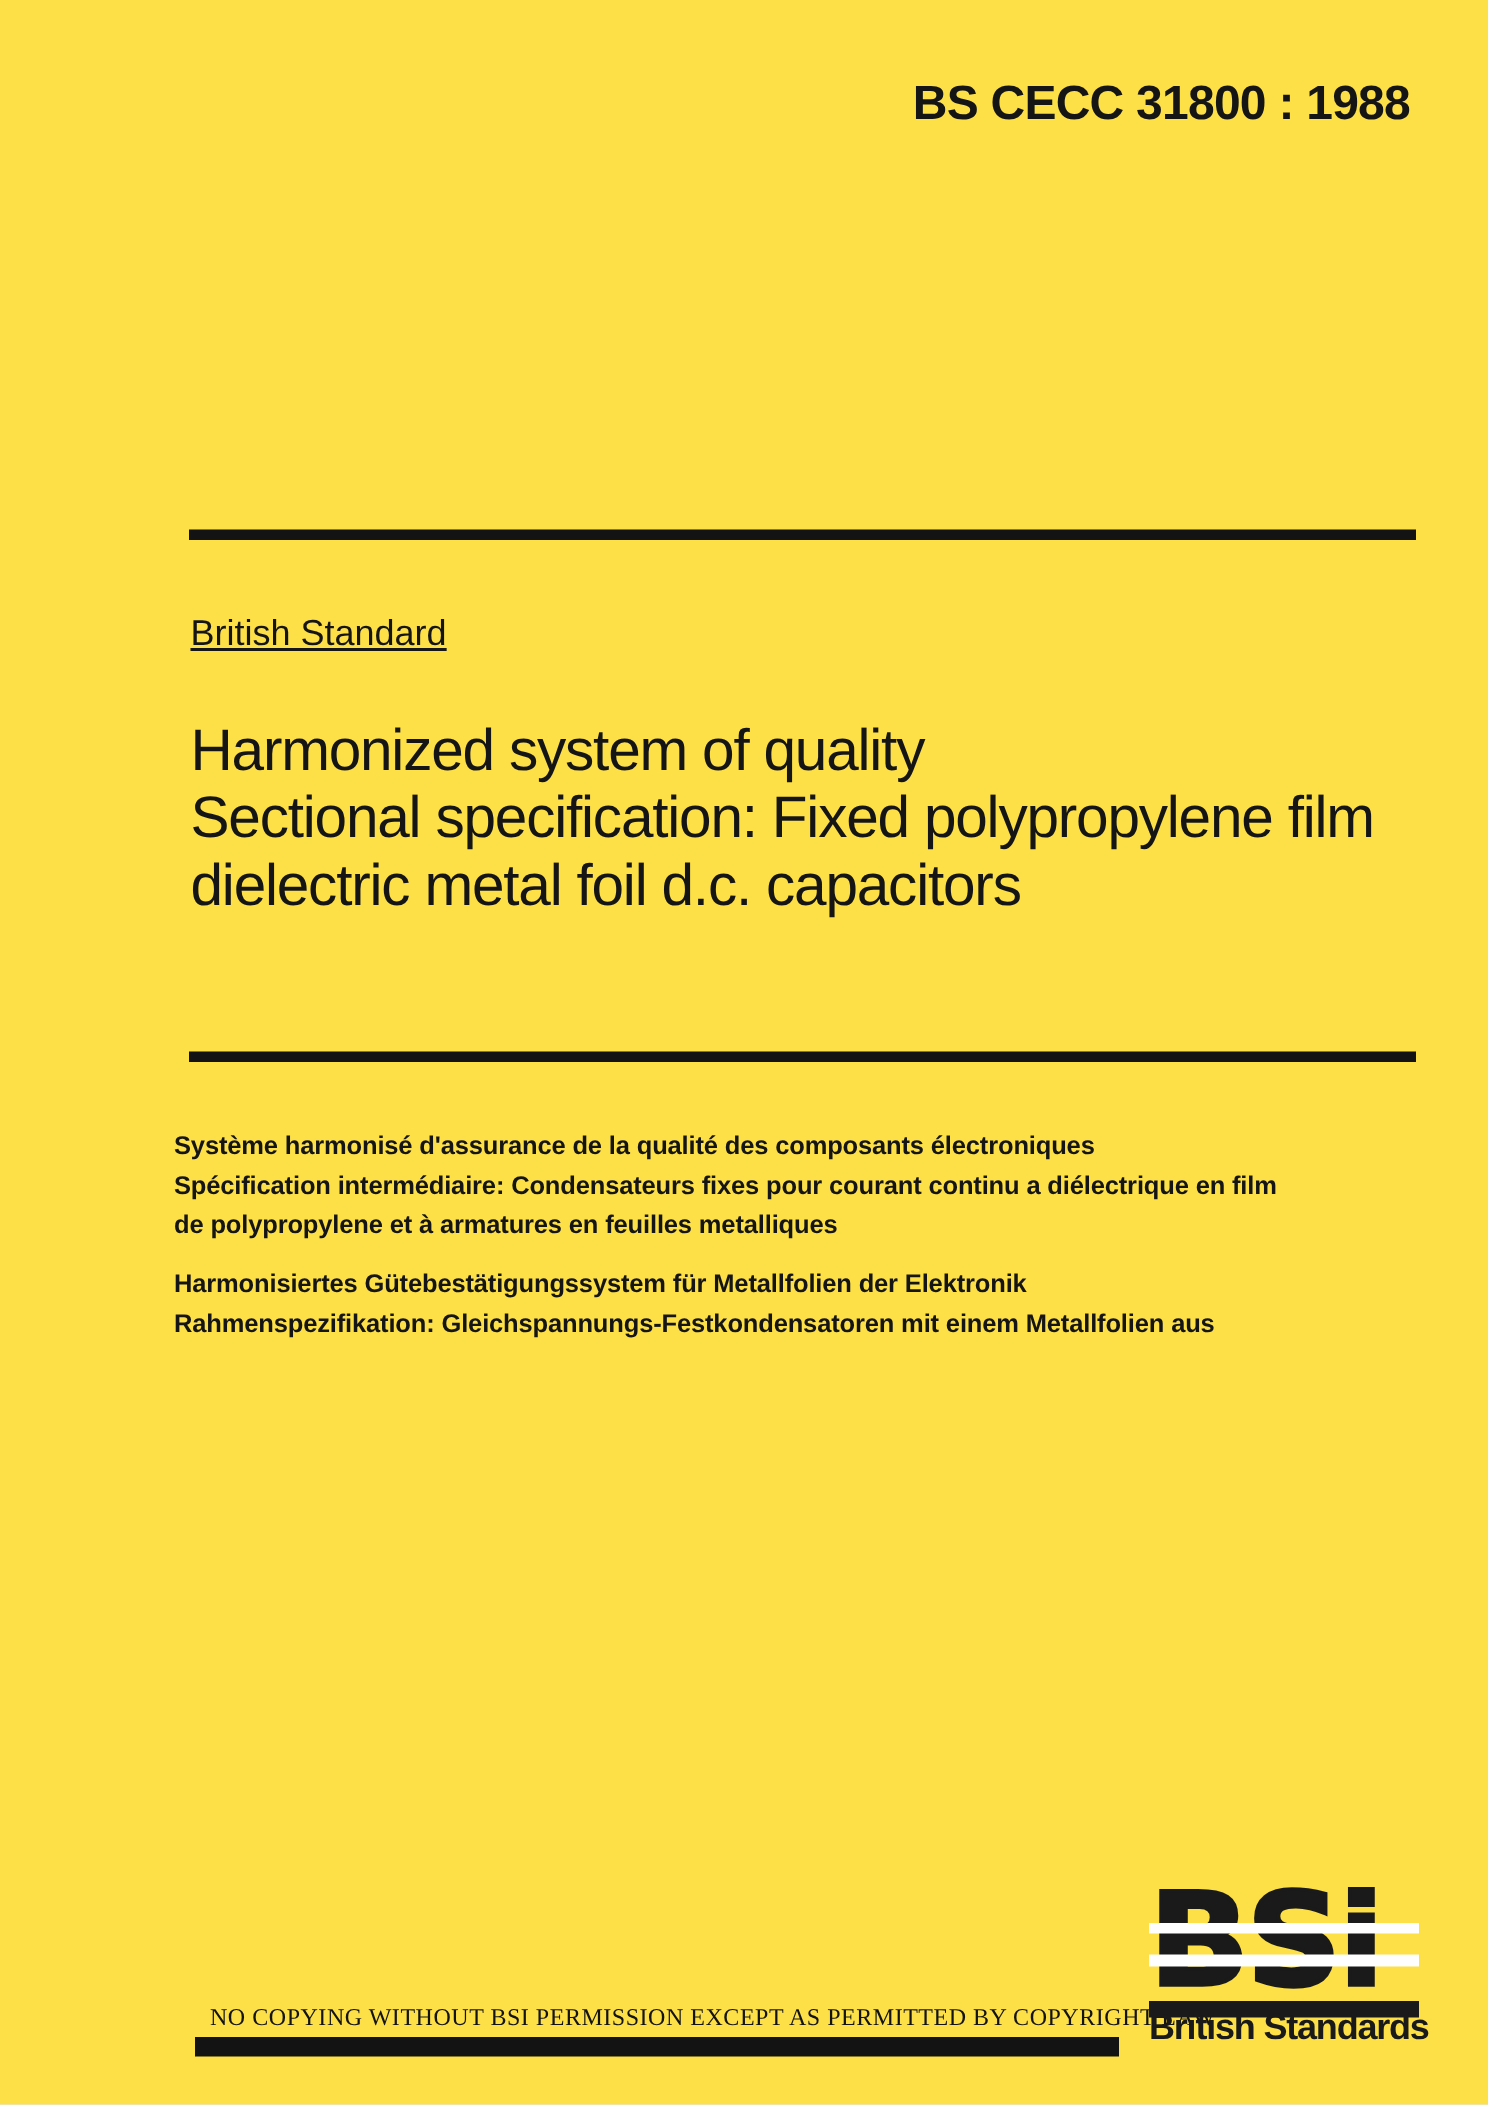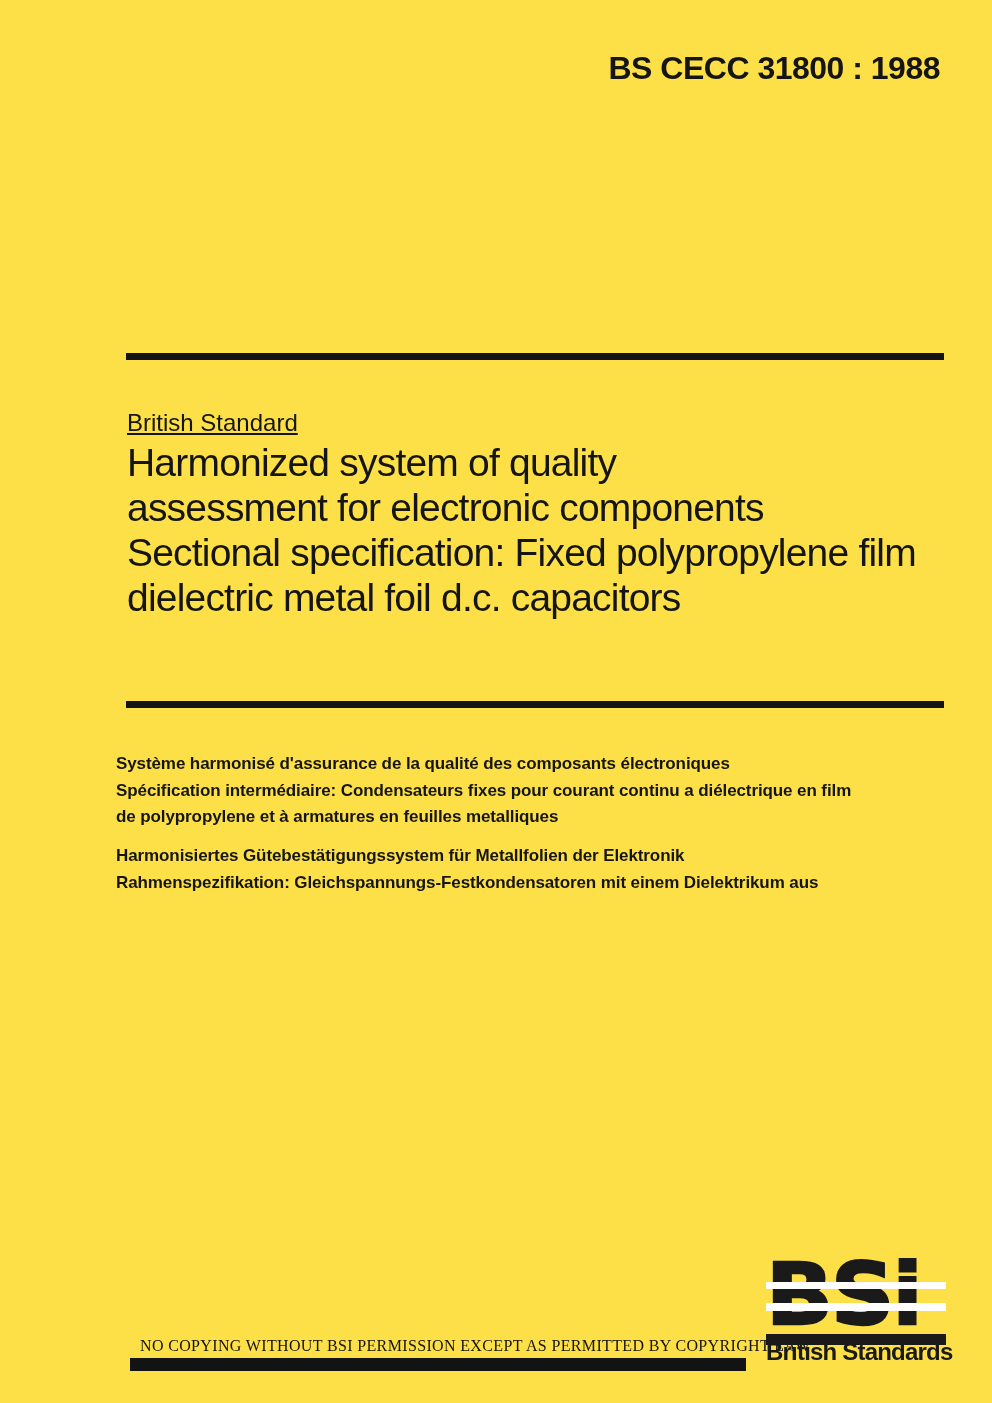--- a/index.html
+++ b/index.html
@@ -40,21 +40,21 @@
     left: 127px;
     top: 409px;
     font-size: 24px;
     font-weight: normal;
     letter-spacing: 0;
     text-decoration: underline;
   }
   .title-block {
     position: absolute;
     left: 127px;
-    top: 440px;
+    top: 478px;
     width: 820px;
     font-size: 39px;
     line-height: 45px;
     letter-spacing: -0.8px;
     font-weight: normal;
   }
   .title-block .tline { white-space: nowrap; }
   .abstract {
     position: absolute;
     left: 116px;
@@ -146,36 +146,35 @@
 <div class="page">
 
   <div class="doc-code">BS CECC 31800 : 1988</div>
 
   <div class="rule rule-top"></div>
 
   <div class="kicker">British Standard</div>
 
   <div class="title-block">
     <div class="tline">Harmonized system of quality</div>
-    <div class="tline">assessment for electronic components</div>
     <div class="tline">Sectional specification: Fixed polypropylene film</div>
     <div class="tline">dielectric metal foil d.c. capacitors</div>
   </div>
 
   <div class="rule rule-mid"></div>
 
   <div class="abstract abstract-fr">
     <div class="aline">Système harmonisé d'assurance de la qualité des composants électroniques</div>
     <div class="aline">Spécification intermédiaire: Condensateurs fixes pour courant continu a diélectrique en film</div>
     <div class="aline">de polypropylene et à armatures en feuilles metalliques</div>
   </div>
 
   <div class="abstract abstract-de">
     <div class="aline">Harmonisiertes Gütebestätigungssystem für Metallfolien der Elektronik</div>
-    <div class="aline">Rahmenspezifikation: Gleichspannungs-Festkondensatoren mit einem Dielektrikum aus</div>
+    <div class="aline">Rahmenspezifikation: Gleichspannungs-Festkondensatoren mit einem Metallfolien aus</div>
   </div>
 
   <div class="copyright-notice">NO COPYING WITHOUT BSI PERMISSION EXCEPT AS PERMITTED BY COPYRIGHT LAW</div>
 
   <div class="copyright-bar"></div>
 
   <div class="bsi-logo">
     <div class="bsi-acronym-wrap">
       <div class="bsi-acronym">BSi</div>
       <div class="bsi-stripe bsi-stripe-1"></div>

